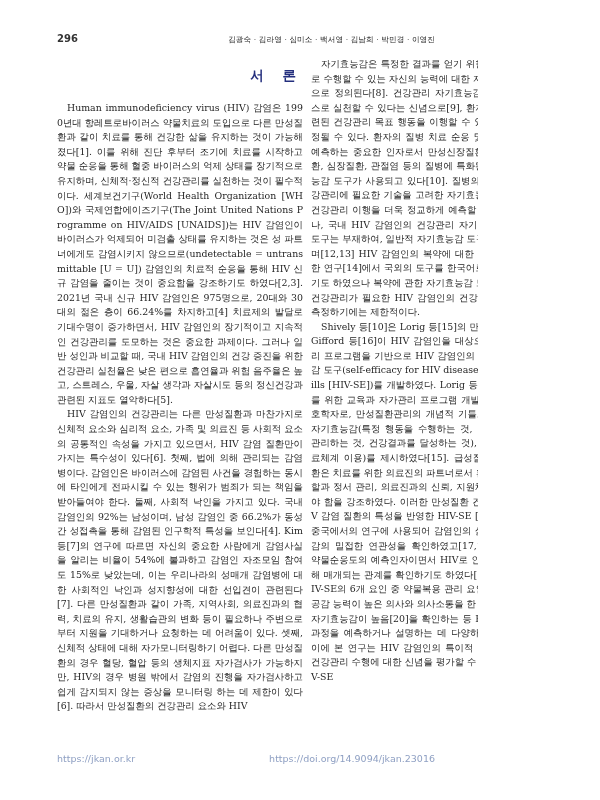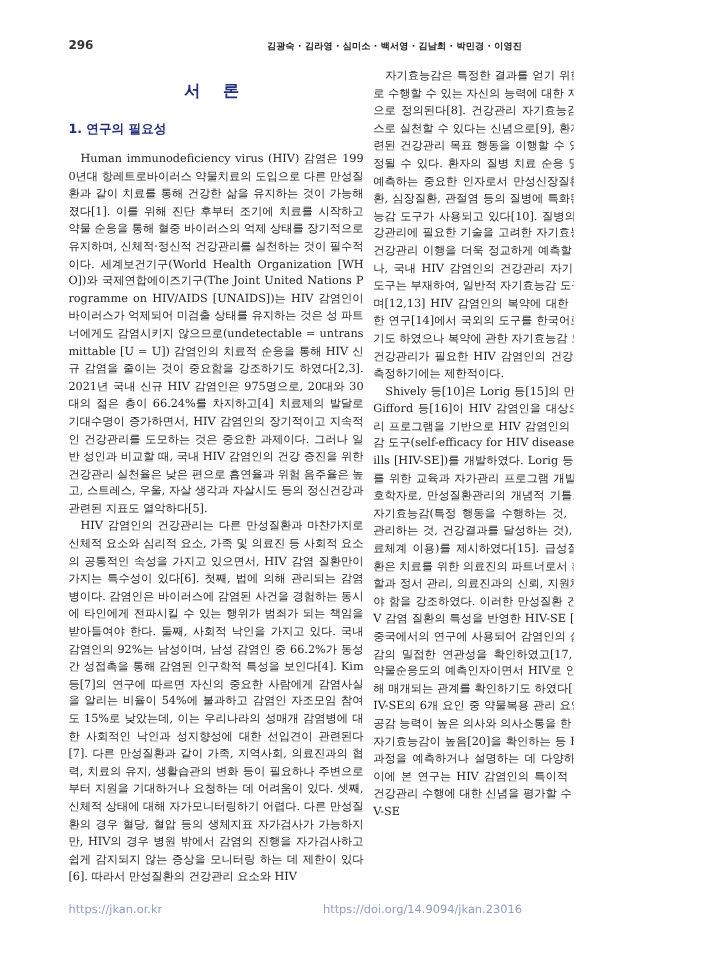--- a/index.html
+++ b/index.html
@@ -22,34 +22,34 @@
     display:flex;
     justify-content:space-between;
     align-items:baseline;
   }
   .page-number {
     font-family:"DejaVu Sans","Liberation Sans",sans-serif;
     font-size:10px; font-weight:600; color:#333333;
   }
   .authors {
     font-family:"DejaVu Sans","Liberation Sans",sans-serif;
-    font-size:7.6px; font-weight:700; color:#222222;
+    font-size:7.6px; font-weight:400; color:#222222;
     letter-spacing:0.1px;
   }
   
   .col {
     position:absolute;
     width:246px;
     top:57px;
   }
   .col-left  { left:57px; }
   .col-right { left:311px; }
   .section-title {
     margin:10px 0 16px 0;
-    text-align:center;
+    text-align:right;
     font-family:"DejaVu Sans","Liberation Sans",sans-serif;
     font-size:13.5px; font-weight:700;
     letter-spacing:7px;
     color:#232e7d;
   }
   .subsection-heading {
     margin:0 0 11px 0;
     font-family:"DejaVu Sans","Liberation Sans",sans-serif;
     font-size:10.5px; font-weight:700;
     color:#232e7d;
@@ -84,21 +84,20 @@
 
 <div class="page">
 
   <div class="running-head">
     <span class="page-number">296</span>
     <span class="authors">김광숙 · 김라영 · 심미소 · 백서영 · 김남희 · 박민경 · 이영진</span>
   </div>
 
   <div class="col col-left">
     <h1 class="section-title">서 론</h1>
-    <h2 class="subsection-heading">1. 연구의 필요성</h2>
     <p class="body-par indent">Human immunodeficiency virus (HIV) 감염은 1990년대 항레트로바이러스 약물치료의 도입으로 다른 만성질환과 같이 치료를 통해 건강한 삶을 유지하는 것이 가능해졌다[1]. 이를 위해 진단 후부터 조기에 치료를 시작하고 약물 순응을 통해 혈중 바이러스의 억제 상태를 장기적으로 유지하며, 신체적·정신적 건강관리를 실천하는 것이 필수적이다. 세계보건기구(World Health Organization [WHO])와 국제연합에이즈기구(The Joint United Nations Programme on HIV/AIDS [UNAIDS])는 HIV 감염인이 바이러스가 억제되어 미검출 상태를 유지하는 것은 성 파트너에게도 감염시키지 않으므로(undetectable = untransmittable [U = U]) 감염인의 치료적 순응을 통해 HIV 신규 감염을 줄이는 것이 중요함을 강조하기도 하였다[2,3]. 2021년 국내 신규 HIV 감염인은 975명으로, 20대와 30대의 젊은 층이 66.24%를 차지하고[4] 치료제의 발달로 기대수명이 증가하면서, HIV 감염인의 장기적이고 지속적인 건강관리를 도모하는 것은 중요한 과제이다. 그러나 일반 성인과 비교할 때, 국내 HIV 감염인의 건강 증진을 위한 건강관리 실천율은 낮은 편으로 흡연율과 위험 음주율은 높고, 스트레스, 우울, 자살 생각과 자살시도 등의 정신건강과 관련된 지표도 열악하다[5].</p>
     <p class="body-par indent">HIV 감염인의 건강관리는 다른 만성질환과 마찬가지로 신체적 요소와 심리적 요소, 가족 및 의료진 등 사회적 요소의 공통적인 속성을 가지고 있으면서, HIV 감염 질환만이 가지는 특수성이 있다[6]. 첫째, 법에 의해 관리되는 감염병이다. 감염인은 바이러스에 감염된 사건을 경험하는 동시에 타인에게 전파시킬 수 있는 행위가 범죄가 되는 책임을 받아들여야 한다. 둘째, 사회적 낙인을 가지고 있다. 국내 감염인의 92%는 남성이며, 남성 감염인 중 66.2%가 동성 간 성접촉을 통해 감염된 인구학적 특성을 보인다[4]. Kim 등[7]의 연구에 따르면 자신의 중요한 사람에게 감염사실을 알리는 비율이 54%에 불과하고 감염인 자조모임 참여도 15%로 낮았는데, 이는 우리나라의 성매개 감염병에 대한 사회적인 낙인과 성지향성에 대한 선입견이 관련된다[7]. 다른 만성질환과 같이 가족, 지역사회, 의료진과의 협력, 치료의 유지, 생활습관의 변화 등이 필요하나 주변으로부터 지원을 기대하거나 요청하는 데 어려움이 있다. 셋째, 신체적 상태에 대해 자가모니터링하기 어렵다. 다른 만성질환의 경우 혈당, 혈압 등의 생체지표 자가검사가 가능하지만, HIV의 경우 병원 밖에서 감염의 진행을 자가검사하고 쉽게 감지되지 않는 증상을 모니터링 하는 데 제한이 있다[6]. 따라서 만성질환의 건강관리 요소와 HIV</p>
   </div>
 
   <div class="col col-right">
     <p class="body-par indent">자기효능감은 특정한 결과를 얻기 위한 행동을 성공적으로 수행할 수 있는 자신의 능력에 대한 지각된 신념, 자신감으로 정의된다[8]. 건강관리 자기효능감은 건강행위를 스스로 실천할 수 있다는 신념으로[9], 환자에게는 질병과 관련된 건강관리 목표 행동을 이행할 수 있는 자신감으로 측정될 수 있다. 환자의 질병 치료 순응 및 건강관리 실천을 예측하는 중요한 인자로서 만성신장질환, 만성폐쇄성폐질환, 심장질환, 관절염 등의 질병에 특화된 건강관리 자기효능감 도구가 사용되고 있다[10]. 질병의 특수한 상황과 건강관리에 필요한 기술을 고려한 자기효능감 도구는 환자의 건강관리 이행을 더욱 정교하게 예측할 수 있다[11]. 그러나, 국내 HIV 감염인의 건강관리 자기효능감을 측정하는 도구는 부재하여, 일반적 자기효능감 도구를 사용하고 있으며[12,13] HIV 감염인의 복약에 대한 자기효능감을 측정한 연구[14]에서 국외의 도구를 한국어로 번안하여 사용하기도 하였으나 복약에 관한 자기효능감 도구로 여러 영역의 건강관리가 필요한 HIV 감염인의 건강관리 자기효능감을 측정하기에는 제한적이다.</p>
     <p class="body-par indent">Shively 등[10]은 Lorig 등[15]의 만성질환관리 모형과 Gifford 등[16]이 HIV 감염인을 대상으로 수행한 자가관리 프로그램을 기반으로 HIV 감염인의 건강관리 자기효능감 도구(self-efficacy for HIV disease management skills [HIV-SE])를 개발하였다. Lorig 등[15]은 만성질환자를 위한 교육과 자가관리 프로그램 개발 연구를 진행한 간호학자로, 만성질환관리의 개념적 기틀로 행위(자가관리), 자기효능감(특정 행동을 수행하는 것, 질병을 전반적으로 관리하는 것, 건강결과를 달성하는 것), 결과(건강상태, 의료체계 이용)를 제시하였다[15]. 급성질환과 달리 만성질환은 치료를 위한 의료진의 파트너로서 환자의 능동적인 역할과 정서 관리, 의료진과의 신뢰, 지원체계 등이 수반되어야 함을 강조하였다. 이러한 만성질환 건강관리 개념과 HIV 감염 질환의 특성을 반영한 HIV-SE [10] 도구는 인도와 중국에서의 연구에 사용되어 감염인의 삶의 질과 자기효능감의 밀접한 연관성을 확인하였고[17,18], 자기효능감이 약물순응도의 예측인자이면서 HIV로 인한 낙인 수준에 의해 매개되는 관계를 확인하기도 하였다[19]. 미국에서는 HIV-SE의 6개 요인 중 약물복용 관리 요인만을 종속변수로, 공감 능력이 높은 의사와 의사소통을 한 감염인의 약물복용 자기효능감이 높음[20]을 확인하는 등 HIV 감염인의 치료과정을 예측하거나 설명하는 데 다양하게 활용되고 있다. 이에 본 연구는 HIV 감염인의 특이적 요소를 반영하면서 건강관리 수행에 대한 신념을 평가할 수 있는 국외 도구 HIV-SE</p>
   </div>
 
   <a class="footer-left" href="#">https://jkan.or.kr</a>

